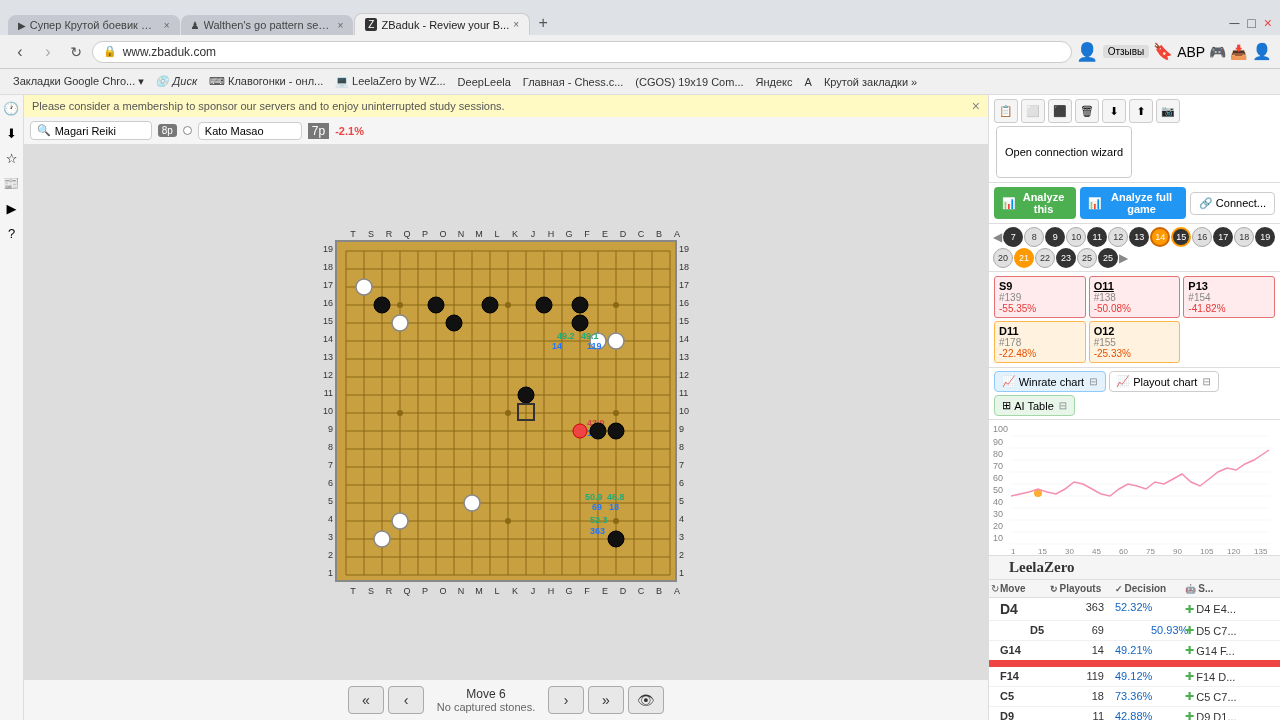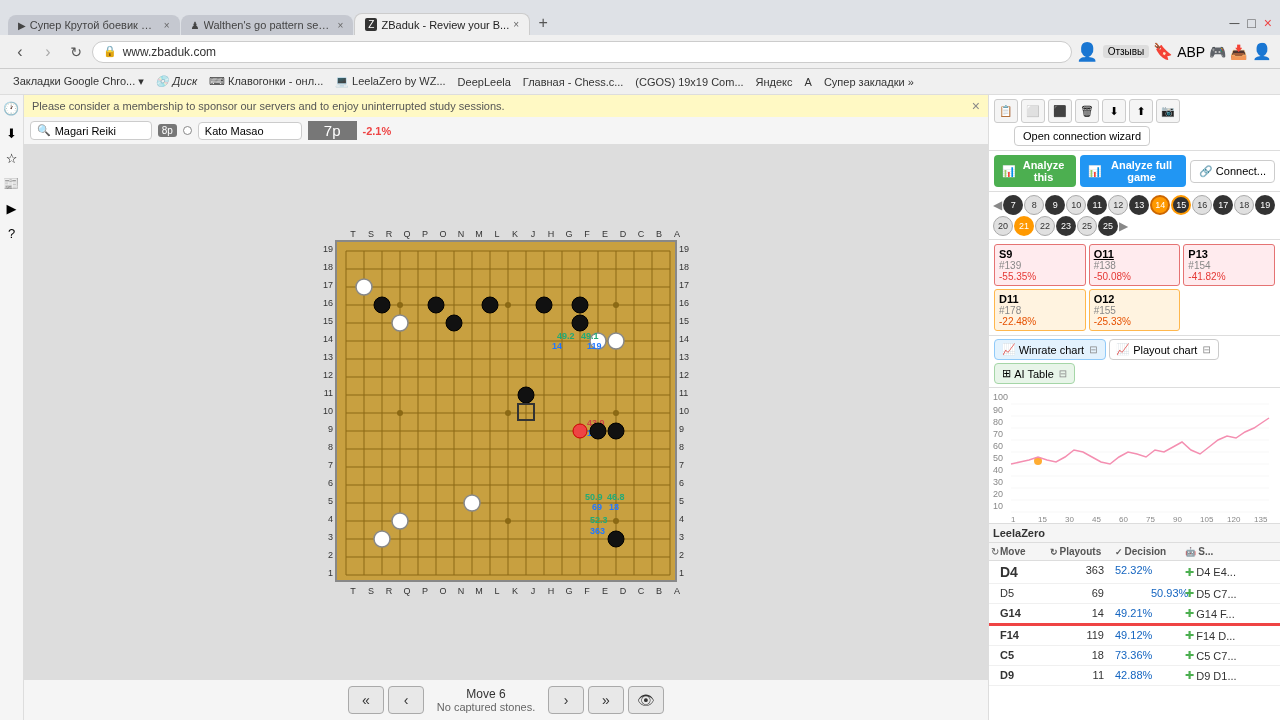--- a/index.html
+++ b/index.html
@@ -55,21 +55,21 @@
   <div style="background:#f0f0f0;padding:2px 8px;display:flex;align-items:center;gap:2px;height:26px;border-bottom:1px solid #ddd;overflow:hidden;font-size:11px;">
     <span style="padding:2px 5px;cursor:pointer;color:#333;white-space:nowrap;">Закладки Google Chro... ▾</span>
     <span style="padding:2px 5px;cursor:pointer;color:#333;white-space:nowrap;font-style:italic;">💿 Диск</span>
     <span style="padding:2px 5px;cursor:pointer;color:#333;white-space:nowrap;">⌨ Клавогонки - онл...</span>
     <span style="padding:2px 5px;cursor:pointer;color:#333;white-space:nowrap;">💻 LeelaZero by WZ...</span>
     <span style="padding:2px 5px;cursor:pointer;color:#333;white-space:nowrap;">DeepLeela</span>
     <span style="padding:2px 5px;cursor:pointer;color:#333;white-space:nowrap;">Главная - Chess.c...</span>
     <span style="padding:2px 5px;cursor:pointer;color:#333;white-space:nowrap;">(CGOS) 19x19 Com...</span>
     <span style="padding:2px 5px;cursor:pointer;color:#333;white-space:nowrap;">Яндекс</span>
     <span style="padding:2px 5px;cursor:pointer;color:#333;white-space:nowrap;">А</span>
-    <span style="padding:2px 5px;cursor:pointer;color:#333;white-space:nowrap;">Супер закладки »</span>
+    <span style="padding:2px 5px;cursor:pointer;color:#333;white-space:nowrap;">Крутой закладки »</span>
   </div>
 
   <div style="display:flex;height:calc(720px - 95px);">
 
     <div style="width:24px;background:#f5f5f5;display:flex;flex-direction:column;align-items:center;padding:6px 0;gap:10px;border-right:1px solid #ddd;">
       <span style="font-size:13px;cursor:pointer;">🕐</span>
       <span style="font-size:13px;cursor:pointer;">⬇</span>
       <span style="font-size:13px;cursor:pointer;">☆</span>
       <span style="font-size:13px;cursor:pointer;">📰</span>
       <span style="font-size:13px;cursor:pointer;">▶</span>
@@ -86,21 +86,21 @@
       <div style="display:flex;align-items:center;padding:4px 6px;background:#f5f5f5;border-bottom:1px solid #ddd;gap:6px;">
         <div style="display:flex;align-items:center;gap:4px;border:1px solid #ccc;border-radius:4px;padding:2px 6px;background:white;">
           <span style="font-size:11px;color:#888;">🔍</span>
           <input style="border: none; outline: none; font-size: 11px; width: 90px;" value="Magari Reiki">
         </div>
         <span style="background:#777;color:white;padding:1px 4px;border-radius:3px;font-size:10px;">8p</span>
         <div style="width:9px;height:9px;border-radius:50%;background:#fff;border:1px solid #888;"></div>
         <div style="display:flex;align-items:center;gap:4px;border:1px solid #ccc;border-radius:4px;padding:2px 6px;background:white;">
           <input style="border: none; outline: none; font-size: 11px; width: 90px;" value="Kato Masao">
         </div>
-        <span style="background:#777;color:white;padding:1px 16px;border-radius:0;font-size:15px;">7p</span>
+        <span style="background:#777;color:white;padding:1px 4px;border-radius:0;font-size:12px;">7p</span>
         <span style="color:#e44;font-size:11px;font-weight:bold;">-2.1%</span>
       </div>
 
       <div style="flex:1;display:flex;align-items:center;justify-content:center;background:#ddd;padding:4px;overflow:hidden;">
         <div style="display:flex;flex-direction:column;align-items:center;">
 
           <div style="display:flex;margin-left:18px;margin-bottom:1px;">
             <div style="width:18px;font-size:9px;text-align:center;color:#333;">T</div>
             <div style="width:18px;font-size:9px;text-align:center;color:#333;">S</div>
             <div style="width:18px;font-size:9px;text-align:center;color:#333;">R</div>
@@ -326,21 +326,21 @@
     <div style="width:292px;background:white;border-left:1px solid #ddd;display:flex;flex-direction:column;overflow:hidden;">
 
       <div style="display:flex;align-items:center;padding:4px 5px;border-bottom:1px solid #ddd;gap:3px;flex-wrap:wrap;">
         <button style="width:24px;height:24px;border:1px solid #ccc;border-radius:3px;background:#f5f5f5;cursor:pointer;font-size:11px;">📋</button>
         <button style="width:24px;height:24px;border:1px solid #ccc;border-radius:3px;background:#f5f5f5;cursor:pointer;font-size:11px;">⬜</button>
         <button style="width:24px;height:24px;border:1px solid #ccc;border-radius:3px;background:#f5f5f5;cursor:pointer;font-size:11px;">⬛</button>
         <button style="width:24px;height:24px;border:1px solid #ccc;border-radius:3px;background:#f5f5f5;cursor:pointer;font-size:11px;">🗑</button>
         <button style="width:24px;height:24px;border:1px solid #ccc;border-radius:3px;background:#f5f5f5;cursor:pointer;font-size:11px;">⬇</button>
         <button style="width:24px;height:24px;border:1px solid #ccc;border-radius:3px;background:#f5f5f5;cursor:pointer;font-size:11px;">⬆</button>
         <button style="width:24px;height:24px;border:1px solid #ccc;border-radius:3px;background:#f5f5f5;cursor:pointer;font-size:11px;">📷</button>
-        <button style="padding:3px 8px;background:white;border:1px solid #ccc;border-radius:4px;font-size:11px;cursor:pointer;white-space:nowrap;margin-left:20px;">Open connection wizard</button>
+        <button style="padding:19px 8px;background:white;border:1px solid #ccc;border-radius:4px;font-size:11px;cursor:pointer;white-space:nowrap;margin-left:2px;">Open connection wizard</button>
       </div>
 
       <div style="display:flex;align-items:center;gap:4px;padding:4px 5px;border-bottom:1px solid #ddd;">
         <button style="display:flex;align-items:center;gap:3px;padding:4px 8px;border-radius:4px;font-size:11px;cursor:pointer;border:none;font-weight:bold;background:#4caf50;color:white;">
           <span>📊</span>
           <span>Analyze this</span>
         </button>
         <button style="display:flex;align-items:center;gap:3px;padding:4px 8px;border-radius:4px;font-size:11px;cursor:pointer;border:none;font-weight:bold;background:#2196f3;color:white;">
           <span>📊</span>
           <span>Analyze full game</span>
@@ -459,21 +459,21 @@
           <text x="126" y="130" font-size="8" fill="#888">60</text>
           <text x="153" y="130" font-size="8" fill="#888">75</text>
           <text x="180" y="130" font-size="8" fill="#888">90</text>
           <text x="207" y="130" font-size="8" fill="#888">105</text>
           <text x="234" y="130" font-size="8" fill="#888">120</text>
           <text x="261" y="130" font-size="8" fill="#888">135</text>
         </svg>
       </div>
 
       <div style="flex:1;overflow:hidden;display:flex;flex-direction:column;">
-        <div style="padding:3px 4px;font-size:11px;font-weight:bold;color:#333;background:#f5f5f5;border-bottom:1px solid #ddd;">LeelaZero</div>
+        <div style="padding:3px 20px;font-size:15px;font-weight:bold;color:#333;background:#f5f5f5;border-bottom:1px solid #ddd;font-family:Liberation Serif, serif;">LeelaZero</div>
 
         <div style="display:grid;grid-template-columns:8px 50px 65px 70px 90px;background:#f5f5f5;border-bottom:1px solid #ddd;">
           <div style="padding:3px 2px;font-size:10px;color:#555;cursor:pointer;">↻</div>
           <div style="padding:3px 3px;font-size:10px;color:#555;font-weight:bold;">Move</div>
           <div style="padding:3px 3px;font-size:10px;color:#555;font-weight:bold;display:flex;align-items:center;gap:2px;">
             <span style="font-size:9px;">↻</span>Playouts
           </div>
           <div style="padding:3px 3px;font-size:10px;color:#555;font-weight:bold;display:flex;align-items:center;gap:2px;">
             <span style="font-size:9px;">✓</span>Decision
           </div>
@@ -485,26 +485,26 @@
         <div style="overflow-y:auto;flex:1;">
           <div style="display:grid;grid-template-columns:8px 50px 65px 70px 90px;border-bottom:1px solid #f0f0f0;cursor:pointer;">
             <div style="padding:3px 2px;"></div>
             <div style="padding:3px 3px;font-size:14px;font-weight:bold;color:#333;">D4</div>
             <div style="padding:3px 3px;font-size:11px;color:#333;text-align:right;padding-right:8px;">363</div>
             <div style="padding:3px 3px;font-size:11px;color:#1565c0;">52.32%</div>
             <div style="padding:3px 3px;font-size:11px;color:#333;display:flex;align-items:center;"><span style="color:#4caf50;margin-right:2px;">✚</span>D4 E4...</div>
           </div>
           <div style="display:grid;grid-template-columns:8px 50px 65px 70px 90px;border-bottom:1px solid #f0f0f0;cursor:pointer;">
             <div style="padding:3px 2px;"></div>
-            <div style="padding:3px 3px;font-size:11px;font-weight:normal;color:#333;">D5</div>
+            <div style="padding:3px 3px;font-size:11px;font-weight:bold;color:#333;text-align:right;">D5</div>
             <div style="padding:3px 3px;font-size:11px;color:#333;text-align:right;padding-right:8px;">69</div>
             <div style="padding:3px 3px;font-size:11px;color:#1565c0;margin-left:36px;">50.93%</div>
             <div style="padding:3px 3px;font-size:11px;color:#333;display:flex;align-items:center;"><span style="color:#4caf50;margin-right:2px;">✚</span>D5 C7...</div>
           </div>
-          <div style="display:grid;grid-template-columns:8px 50px 65px 70px 90px;border-bottom:3px solid #ef4444;cursor:pointer;">
+          <div style="display:grid;grid-template-columns:8px 50px 65px 70px 90px;border-bottom:7px solid #ef4444;cursor:pointer;">
             <div style="padding:3px 2px;"></div>
             <div style="padding:3px 3px;font-size:11px;font-weight:bold;color:#333;">G14</div>
             <div style="padding:3px 3px;font-size:11px;color:#333;text-align:right;padding-right:8px;">14</div>
             <div style="padding:3px 3px;font-size:11px;color:#1565c0;">49.21%</div>
             <div style="padding:3px 3px;font-size:11px;color:#333;display:flex;align-items:center;"><span style="color:#4caf50;margin-right:2px;">✚</span>G14 F...</div>
           </div>
           <div style="display:grid;grid-template-columns:8px 50px 65px 70px 90px;border-bottom:1px solid #f0f0f0;cursor:pointer;">
             <div style="padding:3px 2px;"></div>
             <div style="padding:3px 3px;font-size:11px;font-weight:bold;color:#333;">F14</div>
             <div style="padding:3px 3px;font-size:11px;color:#333;text-align:right;padding-right:8px;">119</div>

